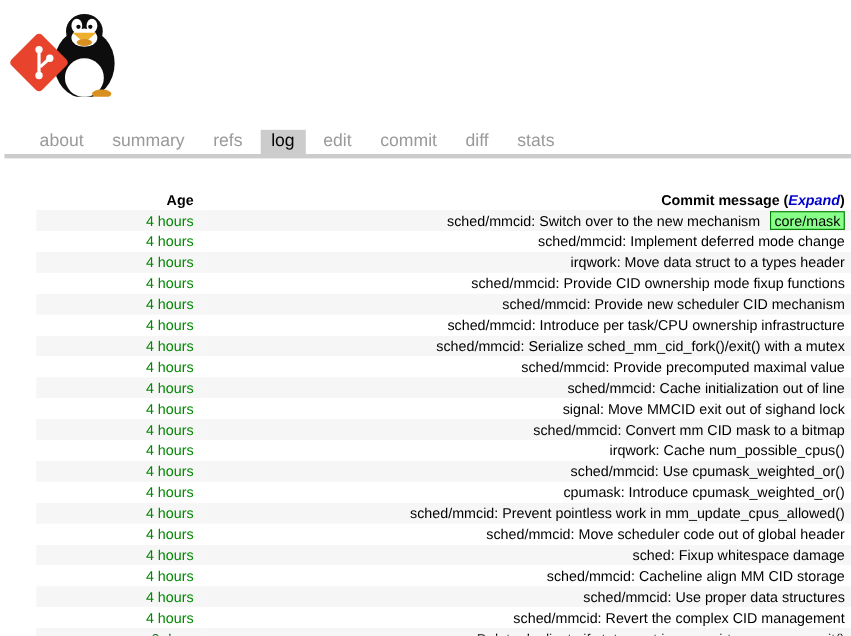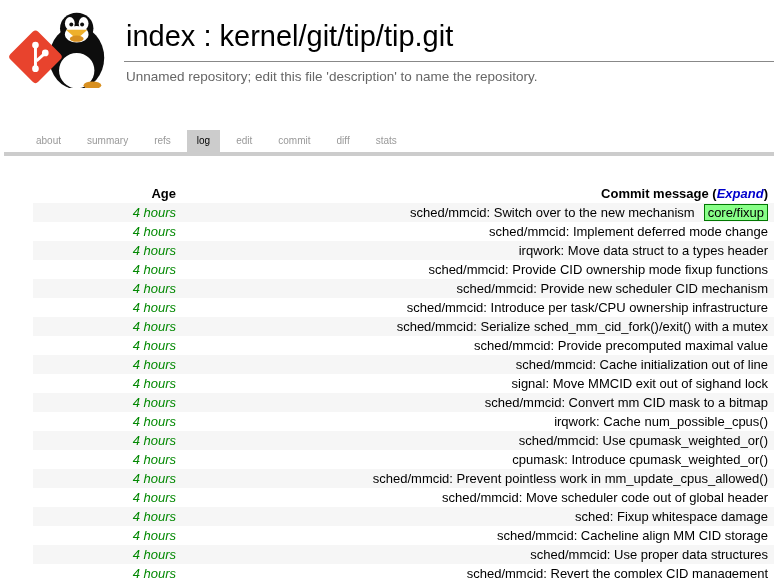--- a/index.html
+++ b/index.html
@@ -17,31 +17,31 @@
   
   header.cgit-header{display:flex;align-items:flex-start;padding:8px 0 0 6px;}
   .logo-cell{flex:0 0 110px;width:110px;height:80px;cursor:pointer;}
   .logo-cell svg{display:block;width:110px;height:80px;}
   .head-main{flex:1;margin-left:8px;min-width:0;}
   .page-title{font-size:29px;line-height:34px;padding:11px 0 8px 2px;white-space:nowrap;cursor:pointer;}
   .repo-desc{border-top:1px solid var(--header-rule);color:var(--subtitle-gray);font-size:13.5px;padding:7px 0 0 2px;}
   
   nav.tabs{margin:30px 0 0 4px;border-bottom:4px solid var(--tab-active-bg);padding-left:22px;}
   a.tab{display:inline-block;padding:2px 10px;margin-right:6px;color:var(--tab-inactive);
-        font-size:10px;line-height:18px;text-decoration:none;cursor:pointer;margin-top:12px;}
+        font-size:16px;line-height:18px;text-decoration:none;cursor:pointer;}
   a.tab.active{background:var(--tab-active-bg);color:#000;}
   
   main.content{margin:28px 0 0 33px;}
   table.log{border-collapse:collapse;width:100%;}
   table.log th,table.log td{text-align:right;padding:2px 6px;font-size:13px;line-height:15px;white-space:nowrap;overflow:hidden;margin-left:24px;}
   table.log th{font-weight:bold;}
   th.age-col{width:149px;}
   tr.stripe{background:var(--stripe);}
   a.age{text-decoration:none;cursor:pointer;}
-  a.age-hours{color:var(--age-hours);font-style:italic;}
+  a.age-hours{color:var(--age-hours);}
   a.age-days{color:var(--age-days);}
   a.msg-link{color:#000000;text-decoration:none;cursor:pointer;}
   a.deco{background:var(--deco-bg);border:1px solid var(--deco-border);color:#000;
          padding:0 3px;margin-left:9px;text-decoration:none;cursor:pointer;}
   a.expand{color:var(--link-blue);text-decoration:none;cursor:pointer;font-style:italic;}
 </style>
 </head>
 <body>
 
 <div class="page">
@@ -67,40 +67,36 @@
         </g>
         <g>
           <line x1="30" y1="38" x2="30" y2="60" stroke="#ffffff" stroke-width="3"></line>
           <line x1="31" y1="53" x2="39" y2="46" stroke="#ffffff" stroke-width="3"></line>
           <circle cx="30" cy="37" r="3.4" fill="#ffffff"></circle>
           <circle cx="30" cy="61" r="3.4" fill="#ffffff"></circle>
           <circle cx="40" cy="45" r="3.4" fill="#ffffff"></circle>
         </g>
       </svg>
     </div>
-    <div class="head-main">
-      <div class="page-title">index : kernel/git/tip/tip.git</div>
-      <div class="repo-desc">Unnamed repository; edit this file 'description' to name the repository.</div>
-    </div>
   </header>
 
   <nav class="tabs" id="tabs"><a class="tab">about</a><a class="tab">summary</a><a class="tab">refs</a><a class="tab active">log</a><a class="tab">edit</a><a class="tab">commit</a><a class="tab">diff</a><a class="tab">stats</a></nav>
 
   <main class="content">
     <table class="log">
       <thead>
         <tr>
           <th class="age-col">Age</th>
           <th><span>Commit message (</span><a class="expand">Expand</a><span>)</span></th>
         </tr>
       </thead>
       <tbody id="log-body">
           <tr class="stripe">
             <td><a class="age age-hours">4 hours</a></td>
-            <td><a class="msg-link">sched/mmcid: Switch over to the new mechanism</a><a class="deco">core/fixup</a></td>
+            <td><a class="msg-link">sched/mmcid: Switch over to the new mechanism</a><a class="deco">core/mask</a></td>
           </tr>
           <tr>
             <td><a class="age age-hours">4 hours</a></td>
             <td><a class="msg-link">sched/mmcid: Implement deferred mode change</a></td>
           </tr>
           <tr class="stripe">
             <td><a class="age age-hours">4 hours</a></td>
             <td><a class="msg-link">irqwork: Move data struct to a types header</a></td>
           </tr>
           <tr>

